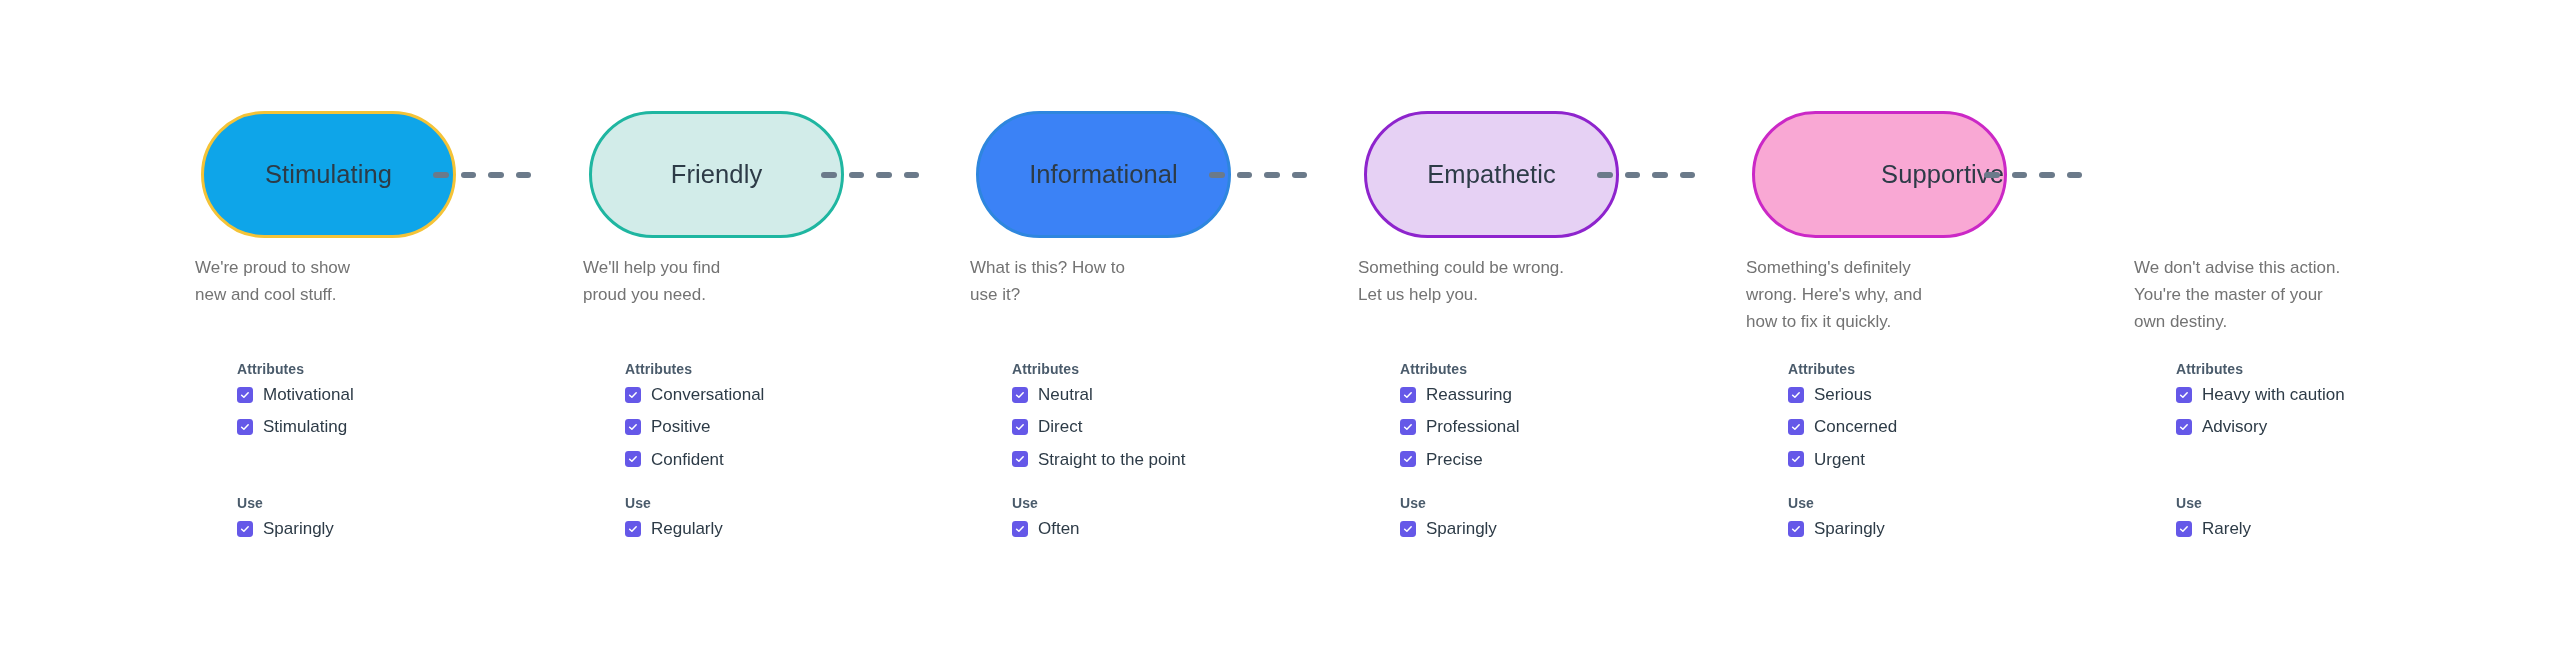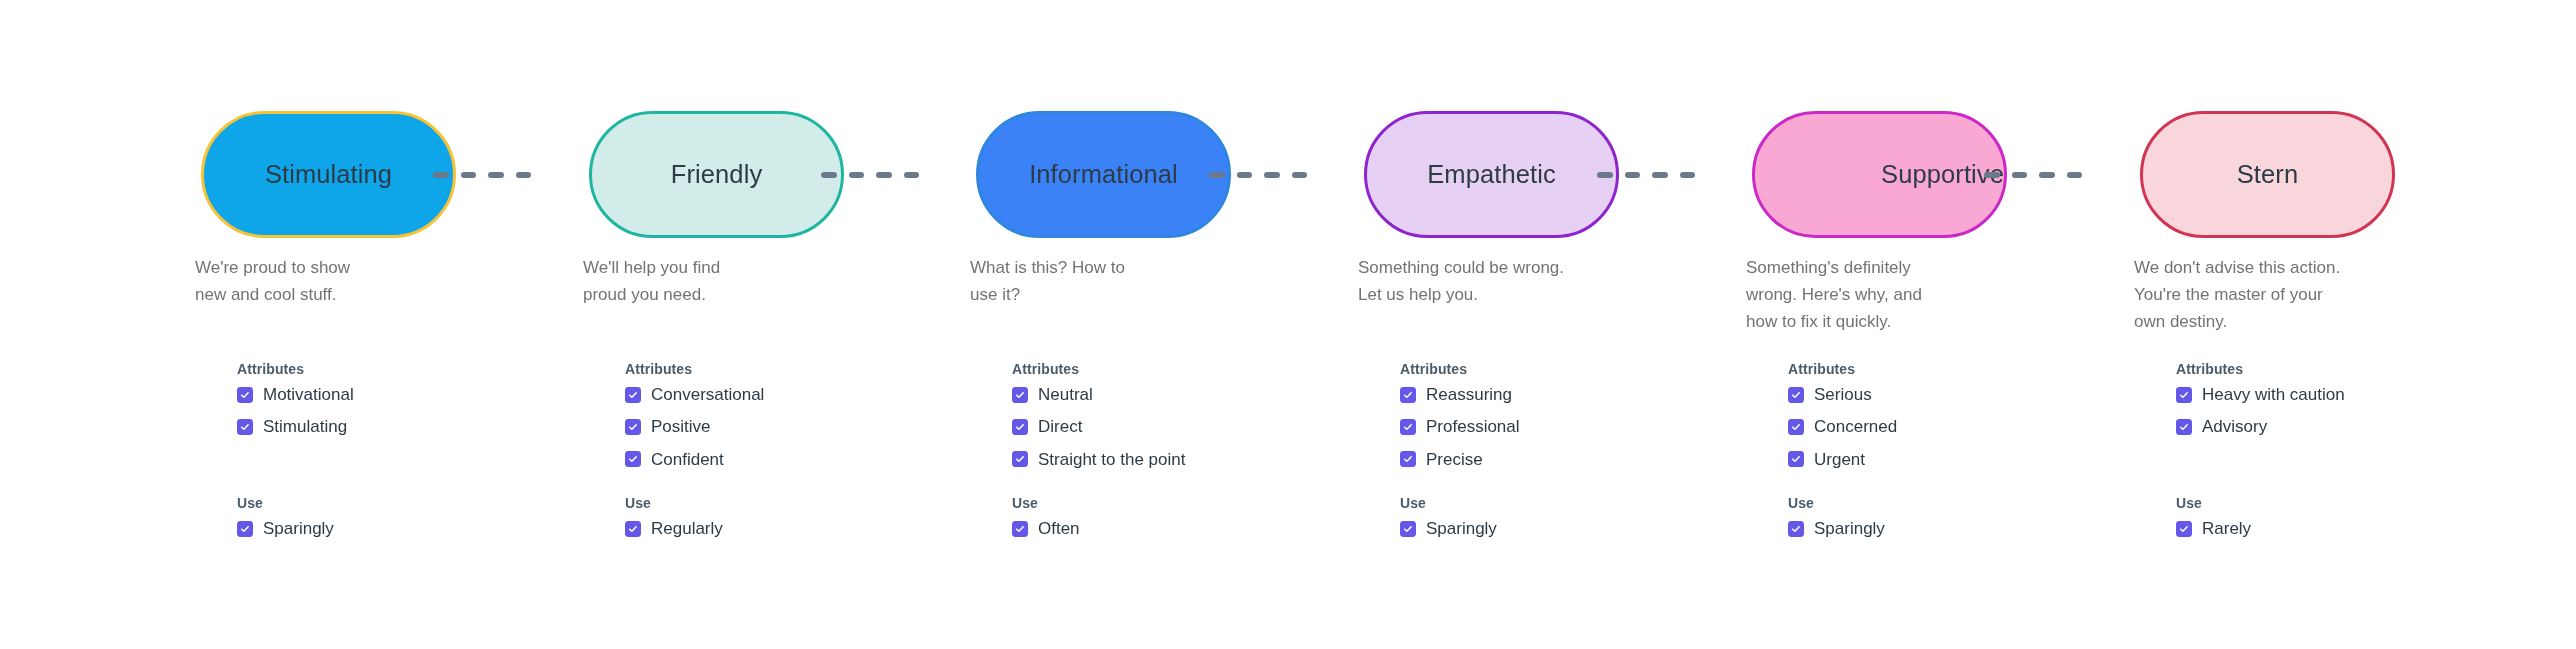--- a/index.html
+++ b/index.html
@@ -386,25 +386,20 @@
         </div>
       </div>
     </div>
     <div class="connector" style="left: 1984px; width: 98px;">
       <span class="dash"></span>
       <span class="dash"></span>
       <span class="dash"></span>
       <span class="dash"></span>
     </div>
     <div class="column" style="left: 2100px;">
-      <div class="pill-wrap">
-        <div class="pill" style="border-color: rgb(209, 53, 82); background: rgb(248, 214, 220);">
-          <span class="pill-label">Stern</span>
-        </div>
-      </div>
       <div class="description">We don't advise this action.
 You're the master of your
 own destiny.</div>
       <div class="detail-block detail-attributes">
         <div class="group-heading">Attributes</div>
         <div class="check-row">
           <span class="checkbox">
             <svg width="10" height="10" viewBox="0 0 16 16" aria-hidden="true">
               <path d="M2.6 8.3 L6.2 11.6 L13.1 4.4" fill="none" stroke="#ffffff" stroke-width="2.4" stroke-linecap="round" stroke-linejoin="round"></path>
             </svg>

